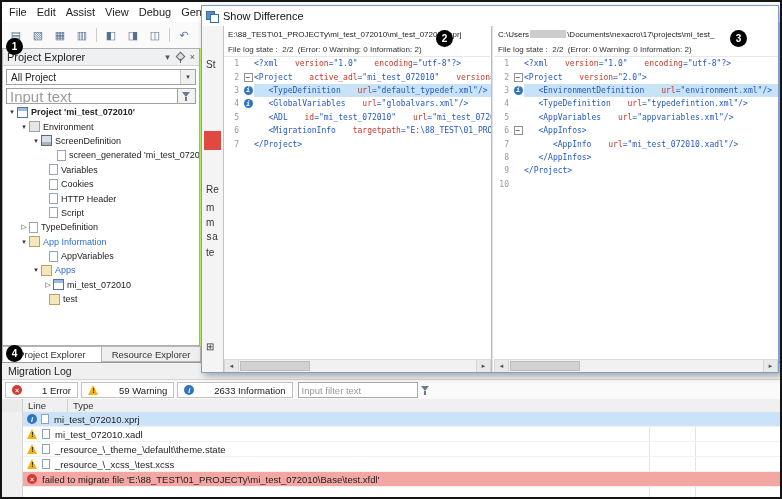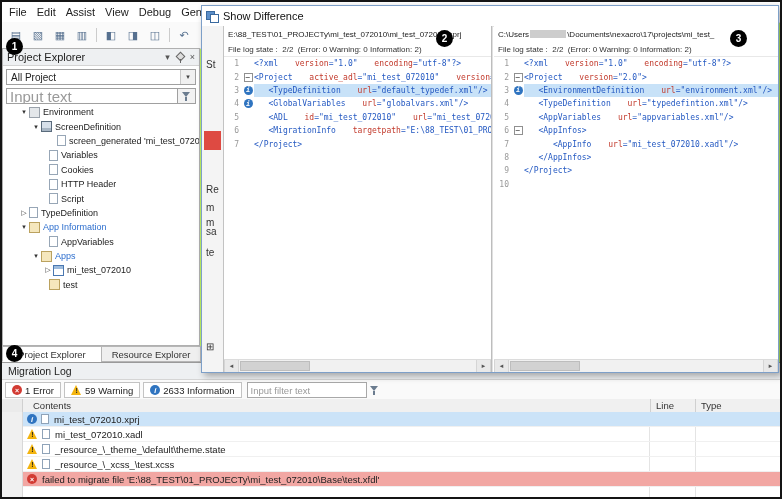--- a/index.html
+++ b/index.html
@@ -44,21 +44,21 @@
   .tlabel.blue{color:#2e6fce;}
   .pe-tabs{position:absolute;left:0;top:344px;width:198px;height:16px;display:flex;background:#e9e9e9;}
   .ptab{flex:1;display:flex;align-items:center;justify-content:center;font-size:9.5px;color:#333;border:1px solid #b6b6b6;background:#efefef;margin-right:-1px;box-sizing:border-box;}
   .ptab.active{background:#fff;border-bottom-color:#fff;}
 
   
   .mlog{position:absolute;left:0;top:360px;right:0;bottom:0;background:#fff;z-index:1;}
   .ml-header{height:16px;background:#eef0f2;border-top:1px solid #9a9a9a;border-bottom:1px solid #d5d5d5;font-size:10.5px;color:#222;display:flex;align-items:center;padding-left:6px;}
   .ml-chips{height:20px;background:#fafafa;border-bottom:1px solid #dcdcdc;display:flex;align-items:center;padding:0 3px;}
   .chipholder{display:flex;gap:3px;align-items:center;}
-  .chip{height:14px;border:1px solid #c3c3c3;background:#fff;display:flex;align-items:center;gap:3px;padding:0 6px;font-size:9.5px;color:#222;}
+  .chip{height:14px;border:1px solid #c3c3c3;background:#fff;display:flex;align-items:center;gap:20px;padding:0 6px;font-size:9.5px;color:#222;}
   .ml-input{width:112px;height:14px;border:1px solid #a8a8a8;font-size:9.5px;padding:0 3px;margin-left:5px;color:#222;font-family:"Liberation Sans",sans-serif;outline:none;}
   .ml-fbtn{width:16px;height:14px;display:flex;align-items:center;justify-content:center;}
   .ml-grid{position:absolute;left:0;top:37px;right:0;bottom:0;}
   .ml-ghead{height:13px;display:flex;background:#f0f0f0;border-bottom:1px solid #c6c6c6;font-size:9.5px;color:#333;}
   .gh-corner{width:20px;border-right:1px solid #d0d0d0;background:#ebebeb;flex:none;}
   .gh-contents{flex:1;padding-left:10px;display:flex;align-items:center;border-right:1px solid #d0d0d0;}
   .gh-line{width:45px;padding-left:5px;display:flex;align-items:center;border-right:1px solid #d0d0d0;flex:none;box-sizing:border-box;}
   .gh-type{width:84px;padding-left:5px;display:flex;align-items:center;flex:none;box-sizing:border-box;}
   .ml-gbody{position:absolute;left:0;top:13px;right:0;bottom:0;overflow:hidden;}
   .gb-rowhead{position:absolute;left:0;top:0;width:20px;bottom:0;background:#f0f0f0;border-right:1px solid #d8d8d8;}
@@ -160,20 +160,26 @@
       <input class="pe-input" placeholder="Input text" style="">
       <span class="pe-fbtn">
           <span class="funnel">
             <span class="f-tri"></span>
             <span class="f-stem"></span>
           </span>
         </span>
     </div>
     <div class="pe-tree">
         <div class="trow">
+          <span class="tindent" style="width: 2px;"></span>
+          <span class="tarrow">▾</span>
+          <span class="ti ti-app"></span>
+          <span class="tlabel b">Project 'mi_test_072010'</span>
+        </div>
+        <div class="trow">
           <span class="tindent" style="width: 14px;"></span>
           <span class="tarrow">▾</span>
           <span class="ti ti-env"></span>
           <span class="tlabel">Environment</span>
         </div>
         <div class="trow">
           <span class="tindent" style="width: 26px;"></span>
           <span class="tarrow">▾</span>
           <span class="ti ti-screen"></span>
           <span class="tlabel">ScreenDefinition</span>
@@ -277,21 +283,20 @@
       <span class="ml-fbtn">
           <span class="funnel">
             <span class="f-tri"></span>
             <span class="f-stem"></span>
           </span>
         </span>
     </div>
     <div class="ml-grid">
       <div class="ml-ghead">
         <div class="gh-corner"></div>
-        <div class="gh-contents">Contents</div>
         <div class="gh-line">Line</div>
         <div class="gh-type">Type</div>
       </div>
       <div class="ml-gbody">
         <div class="gb-rowhead"></div>
         <div class="gb-vline v1"></div>
         <div class="gb-vline v2"></div>
       <div class="lrow sel">
             <span class="icon-info sz10">i</span>
             <span class="doc-ic"></span>
@@ -336,21 +341,21 @@
           <span class="di2"></span>
         </span>
       <span>Show Difference</span>
     </div>
     <div class="dlg-rail">
         <span class="rail-item" style="top: 33px;">St</span>
         <div class="rail-red" style="top: 105px;"></div>
         <span class="rail-item" style="top: 158px;">Re</span>
         <span class="rail-item" style="top: 176px;">m</span>
         <span class="rail-item" style="top: 191px;">m</span>
-        <span class="rail-item" style="top: 200px;">sa</span>
+        <span class="rail-item" style="top: 206px; font-family: Liberation Mono, monospace;">sa</span>
         <span class="rail-item" style="top: 221px;">te</span>
         <span class="rail-item" style="top: 315px;">⊞</span>
       </div>
 
     <div class="pane pane-left">
       <div class="pane-path">
           <span>E:\88_TEST\01_PROJECTy\mi_test_072010\mi_test_072010.xprj</span>
         </div>
       <div class="pane-log">File log state :  2/2  (Error: 0 Warning: 0 Information: 2)</div>
       <div class="pane-code">

